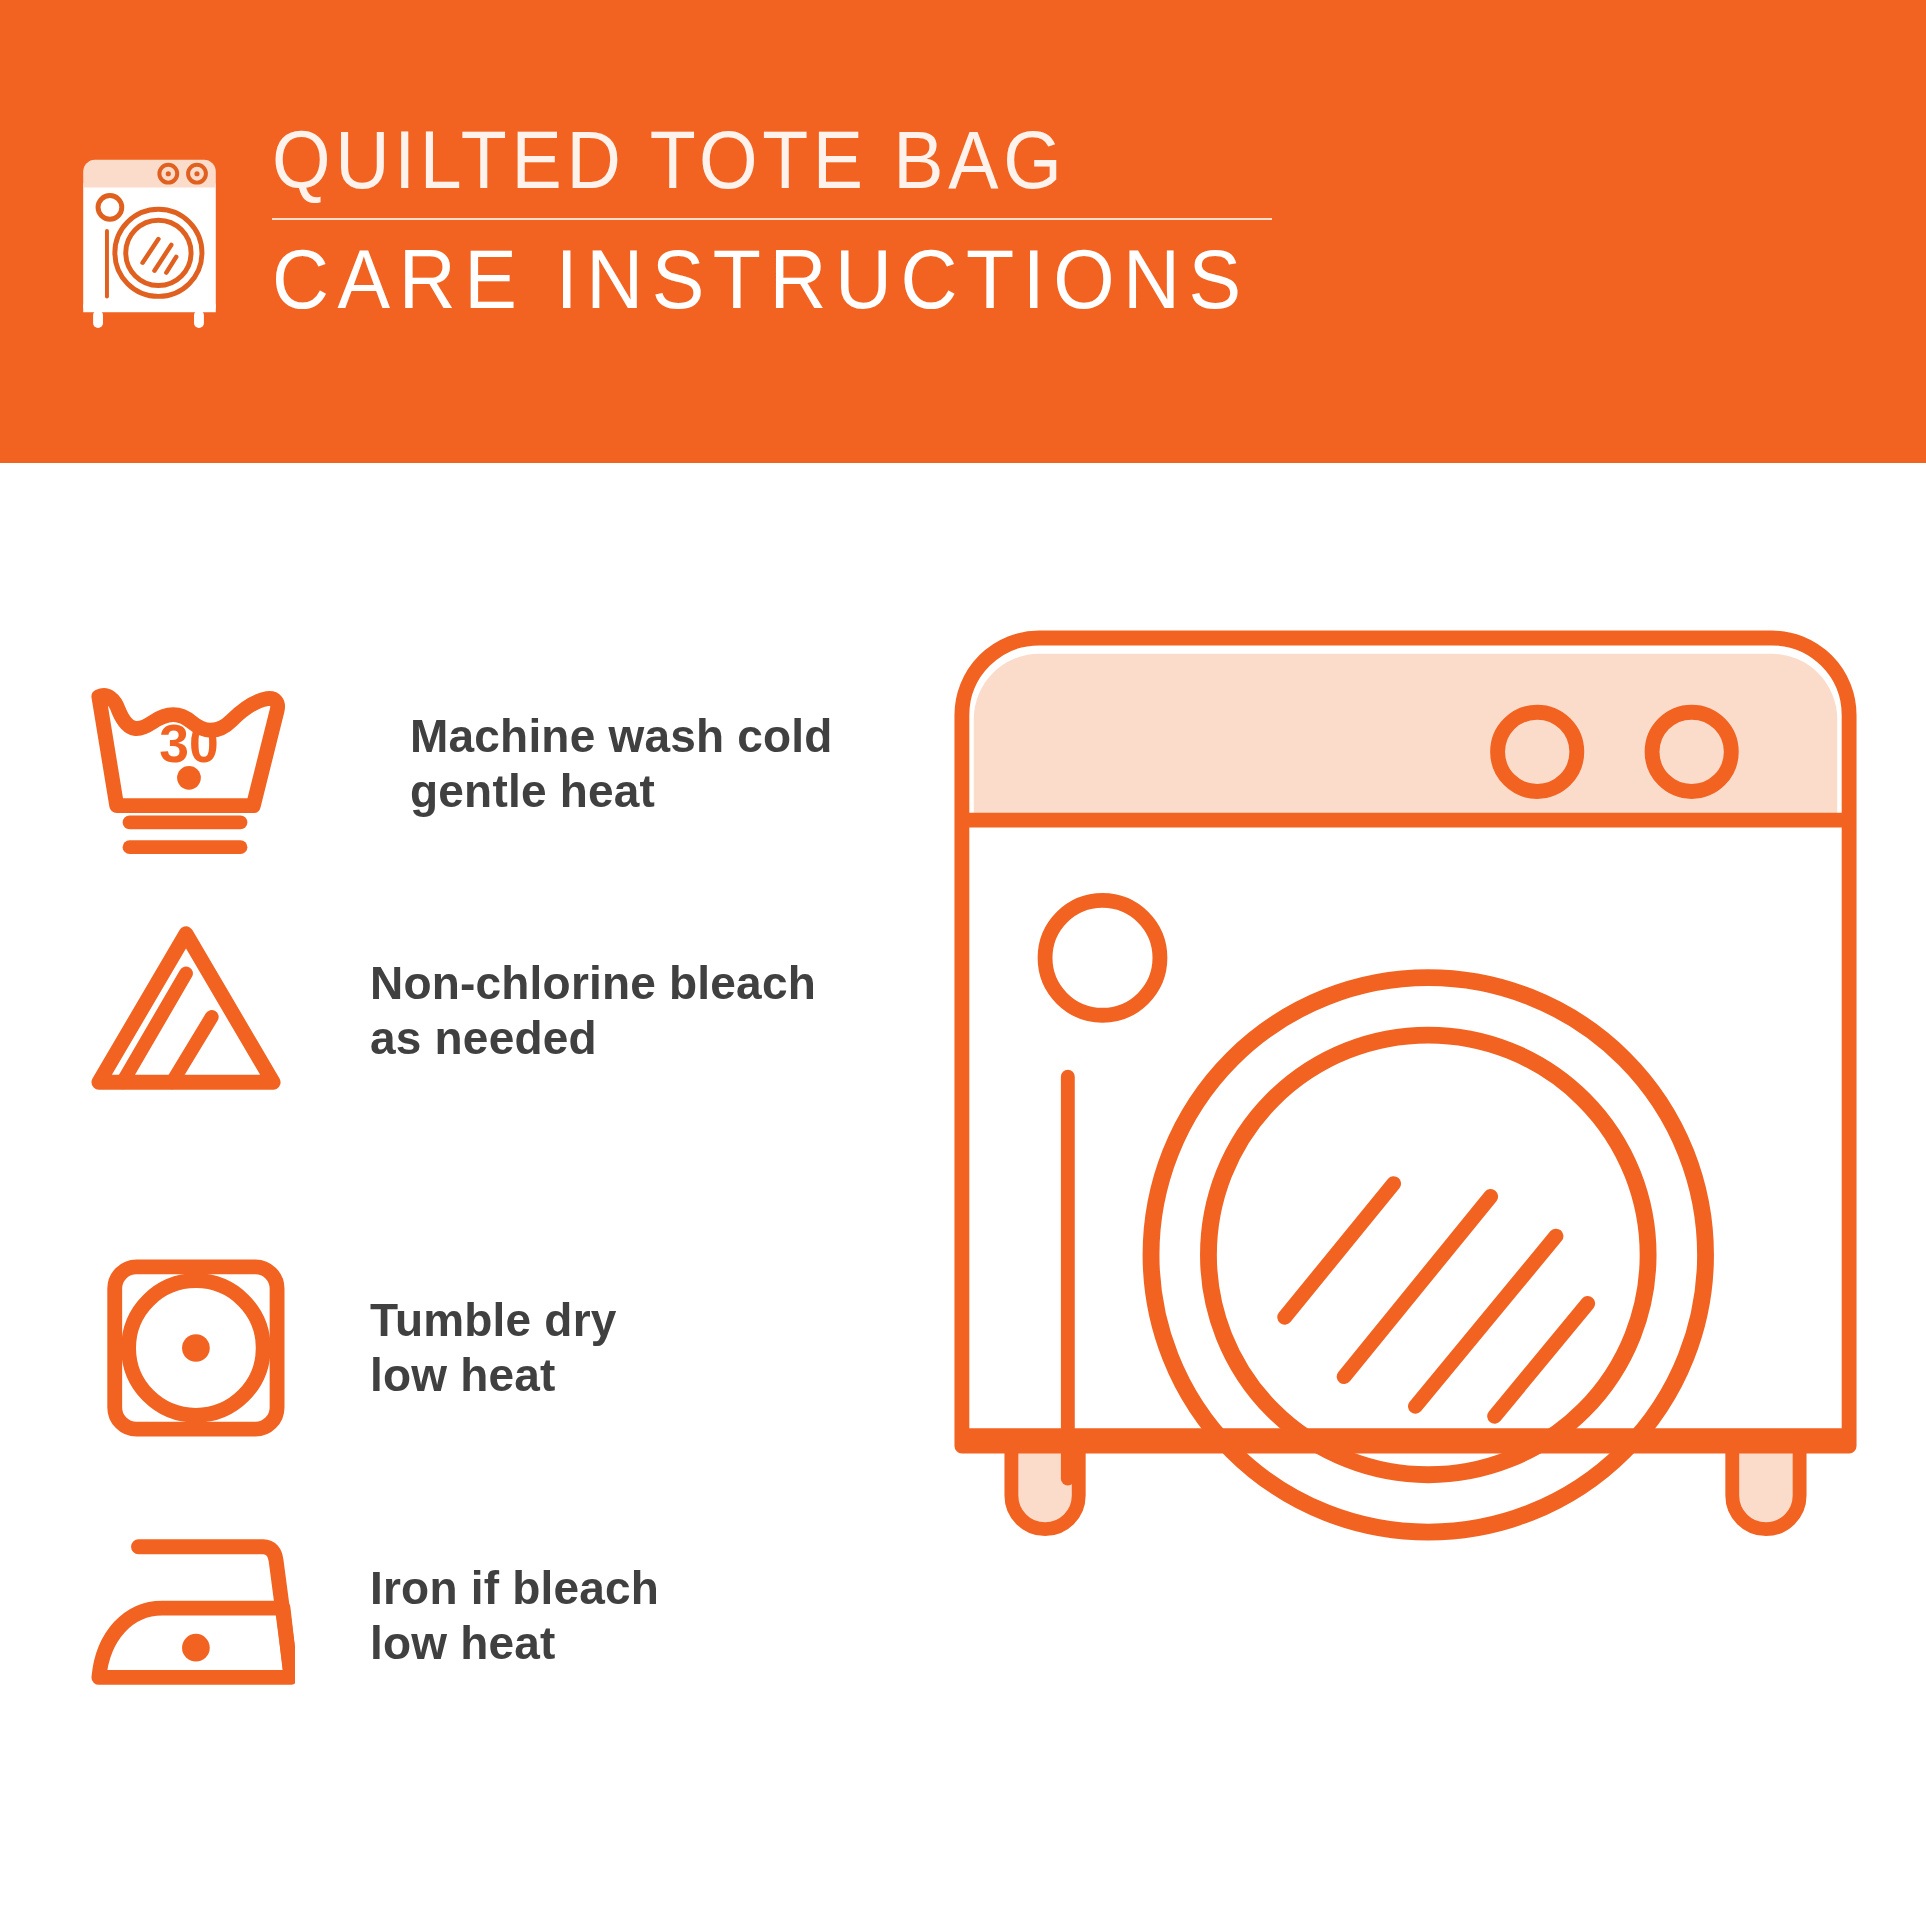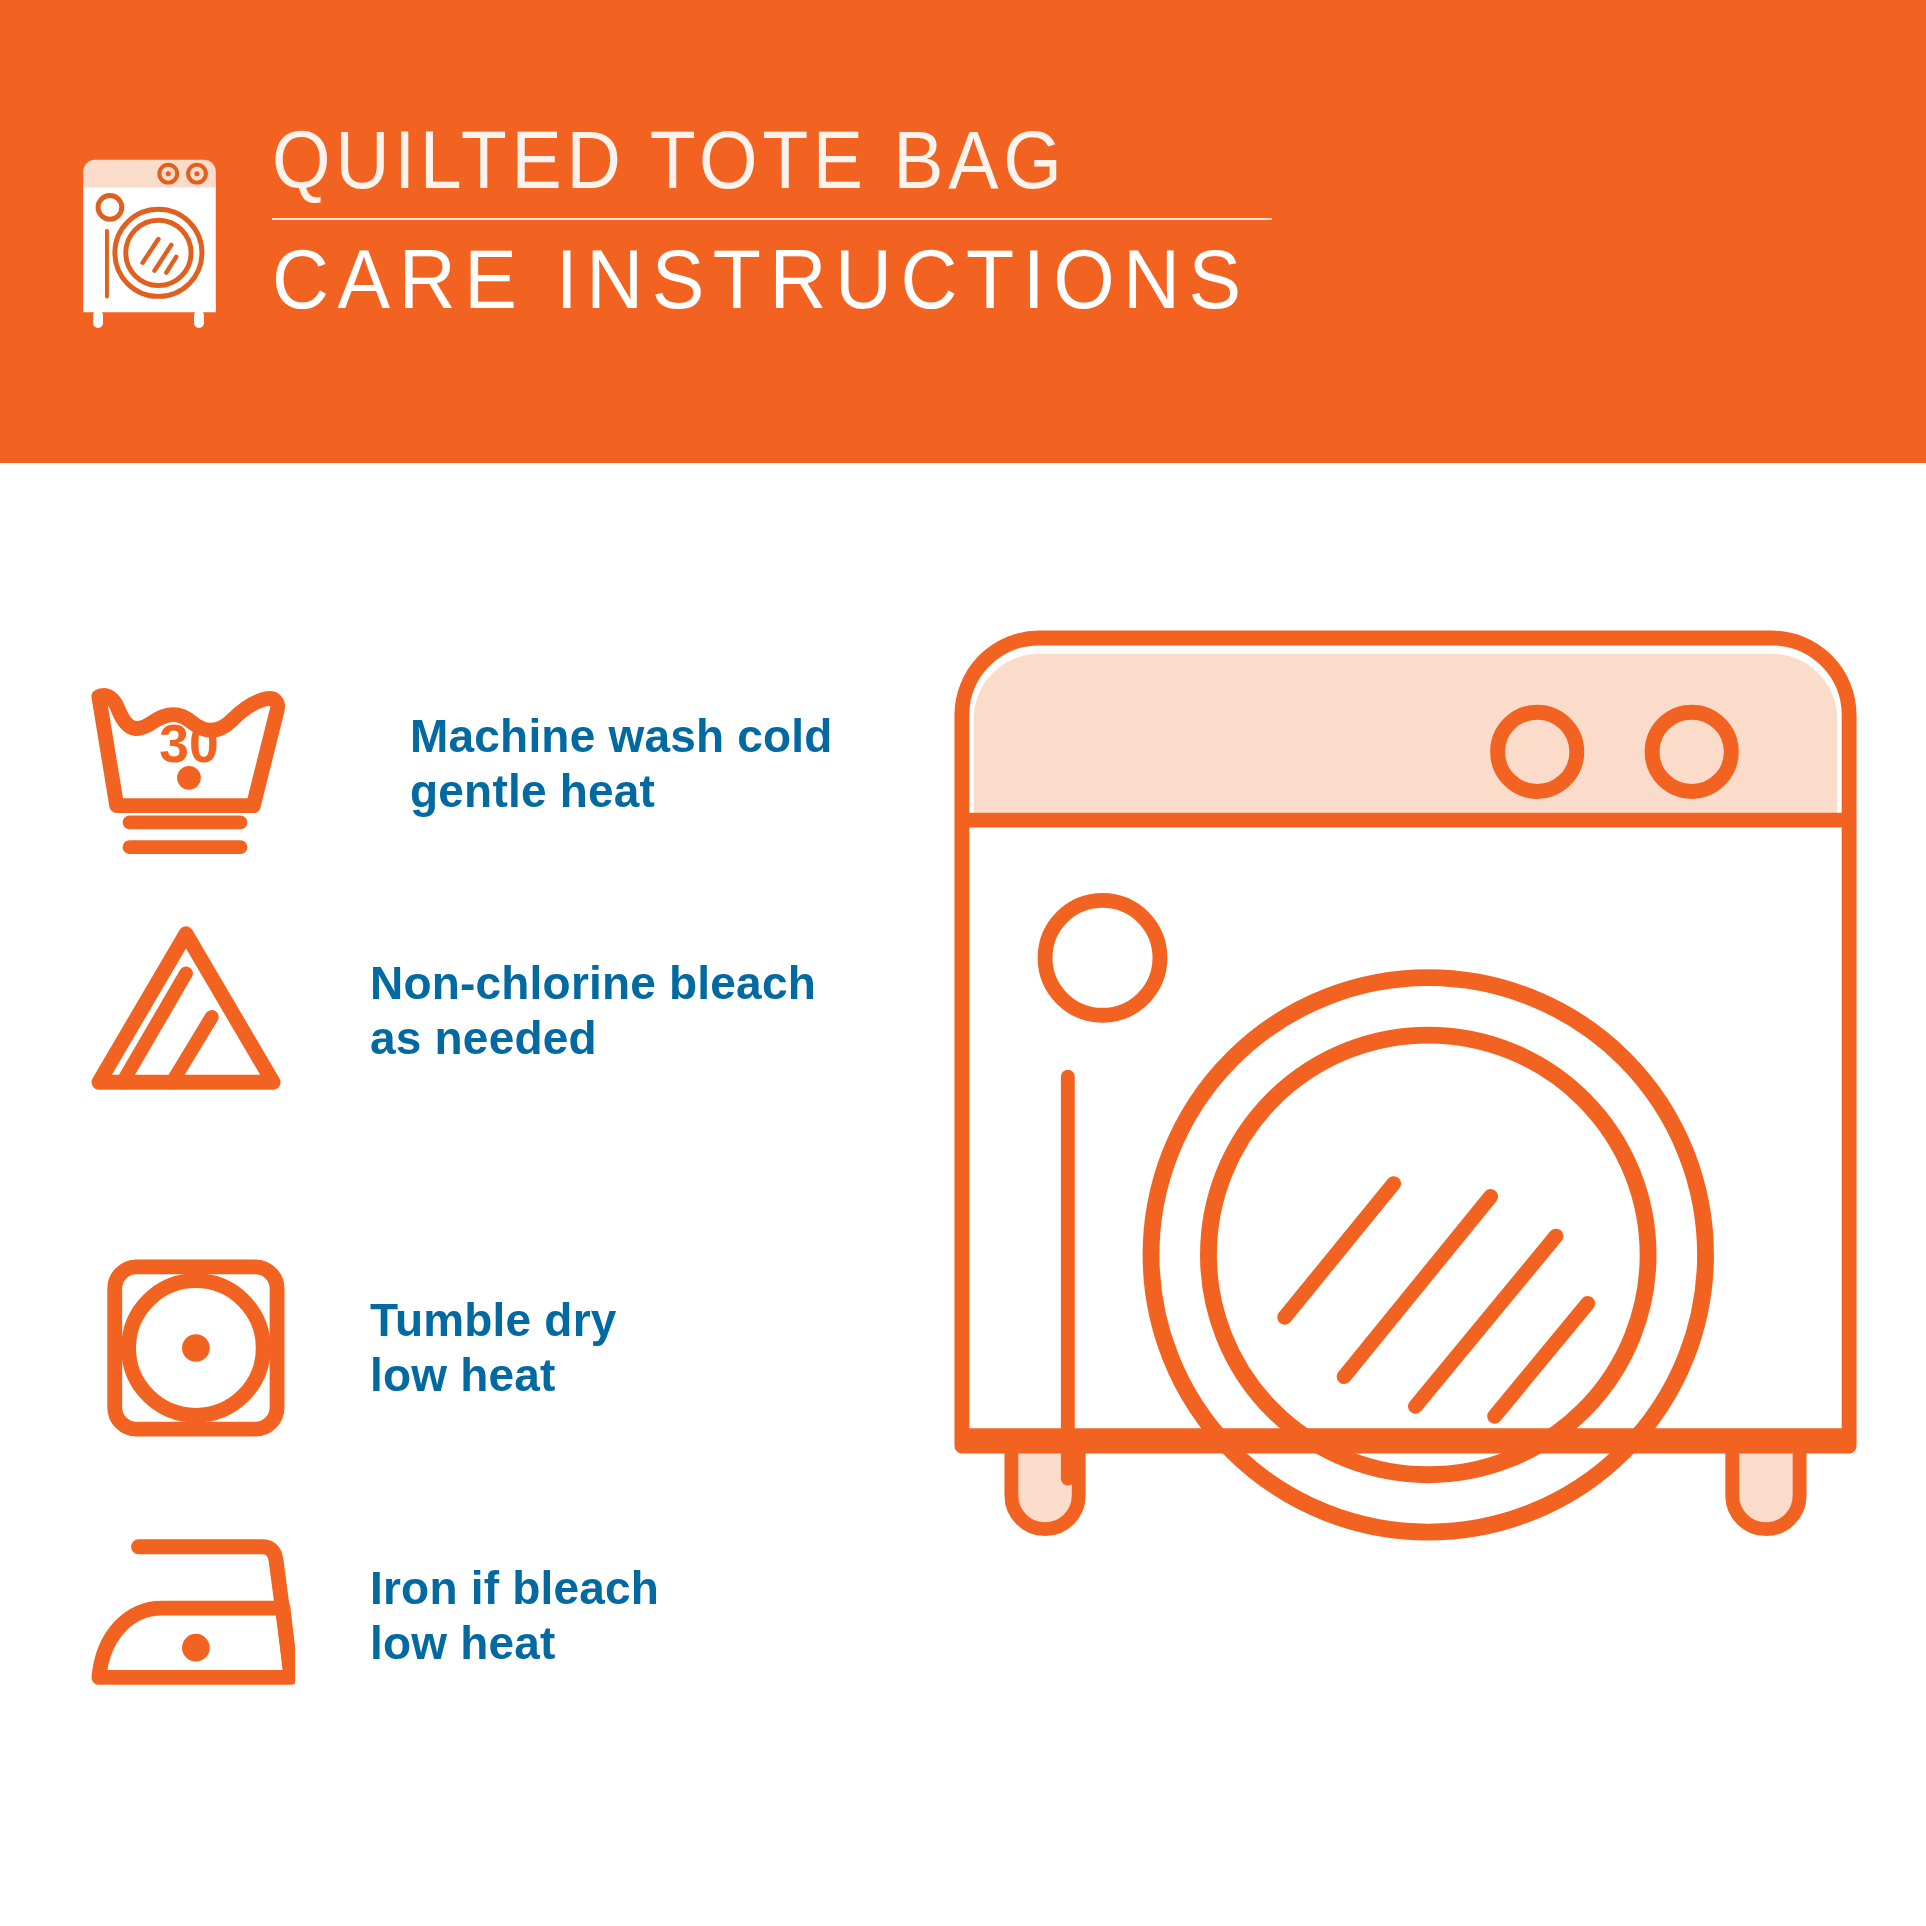--- a/index.html
+++ b/index.html
@@ -82,21 +82,21 @@
   .care-symbol {
     flex: 0 0 auto;
     width: 218px;
     height: 198px;
     display: flex;
     align-items: center;
     justify-content: center;
   }
   .care-text {
     margin-left: 75px;
-    color: #0369a1;
+    color: #404040;
     font-size: 46px;
     line-height: 55px;
     font-weight: 700;
     letter-spacing: 0.2px;
     font-family: "Liberation Sans", sans-serif;
   }
   .care-text .line {
     display: block;
     white-space: nowrap;
   }

